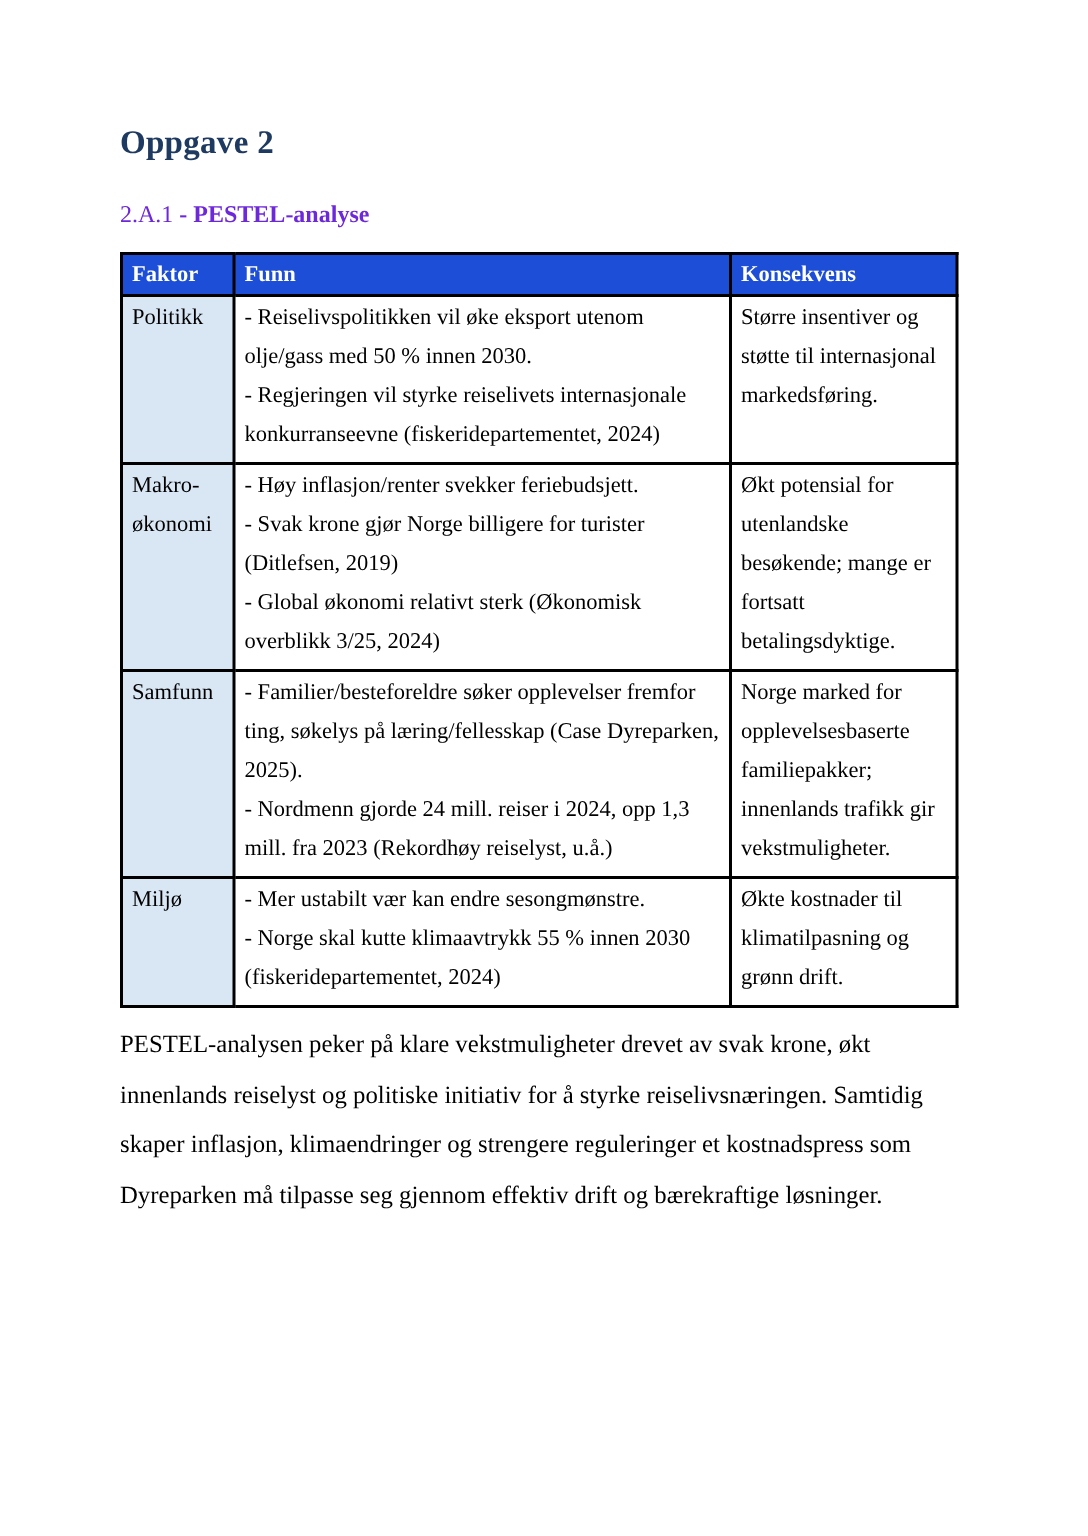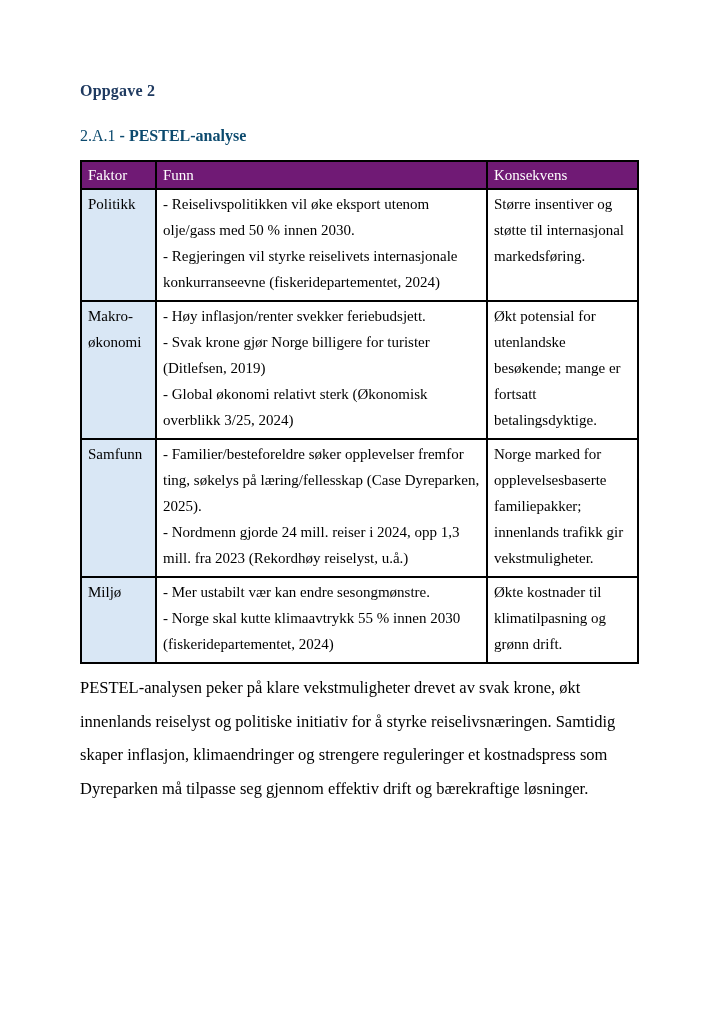--- a/index.html
+++ b/index.html
@@ -15,30 +15,30 @@
     overflow: hidden;
   }
   .page {
     box-sizing: border-box;
     width: 725px;
     height: 1024px;
     padding: 82px 88px 0 80px;
   }
   h1.doc-title {
     margin: 0 0 27px 0;
-    font-size: 16px;
+    font-size: 22px;
     font-weight: bold;
     color: #1f3a60;
     letter-spacing: 0.2px;
   }
   h2.section-heading {
     margin: 0 0 15px 0;
     font-size: 16px;
     font-weight: normal;
-    color: #0c4a6e;
+    color: #6d28d9;
   }
   h2.section-heading .section-rest {
     font-weight: bold;
   }
   table.pestel {
     table-layout: fixed;
     width: 557px;
     border-collapse: collapse;
     border: 2px solid #000000;
     font-size: 15px;
@@ -48,23 +48,23 @@
   table.pestel col.c-funn { width: 331px; }
   table.pestel col.c-konsekvens { width: 151px; }
   table.pestel th, table.pestel td {
     border: 2px solid #000000;
     vertical-align: top;
     text-align: left;
     padding: 1px 6px 5px 6px;
     word-wrap: break-word;
   }
   table.pestel th {
-    background: #701a75;
+    background: #1d4ed8;
     color: #ffffff;
-    font-weight: normal;
+    font-weight: bold;
     line-height: 22px;
     padding-top: 2px;
     padding-bottom: 2px;
   }
   td.faktor {
     background: #d9e7f5;
     font-weight: normal;
   }
   td.funn div { margin: 0; }
   p.summary {

